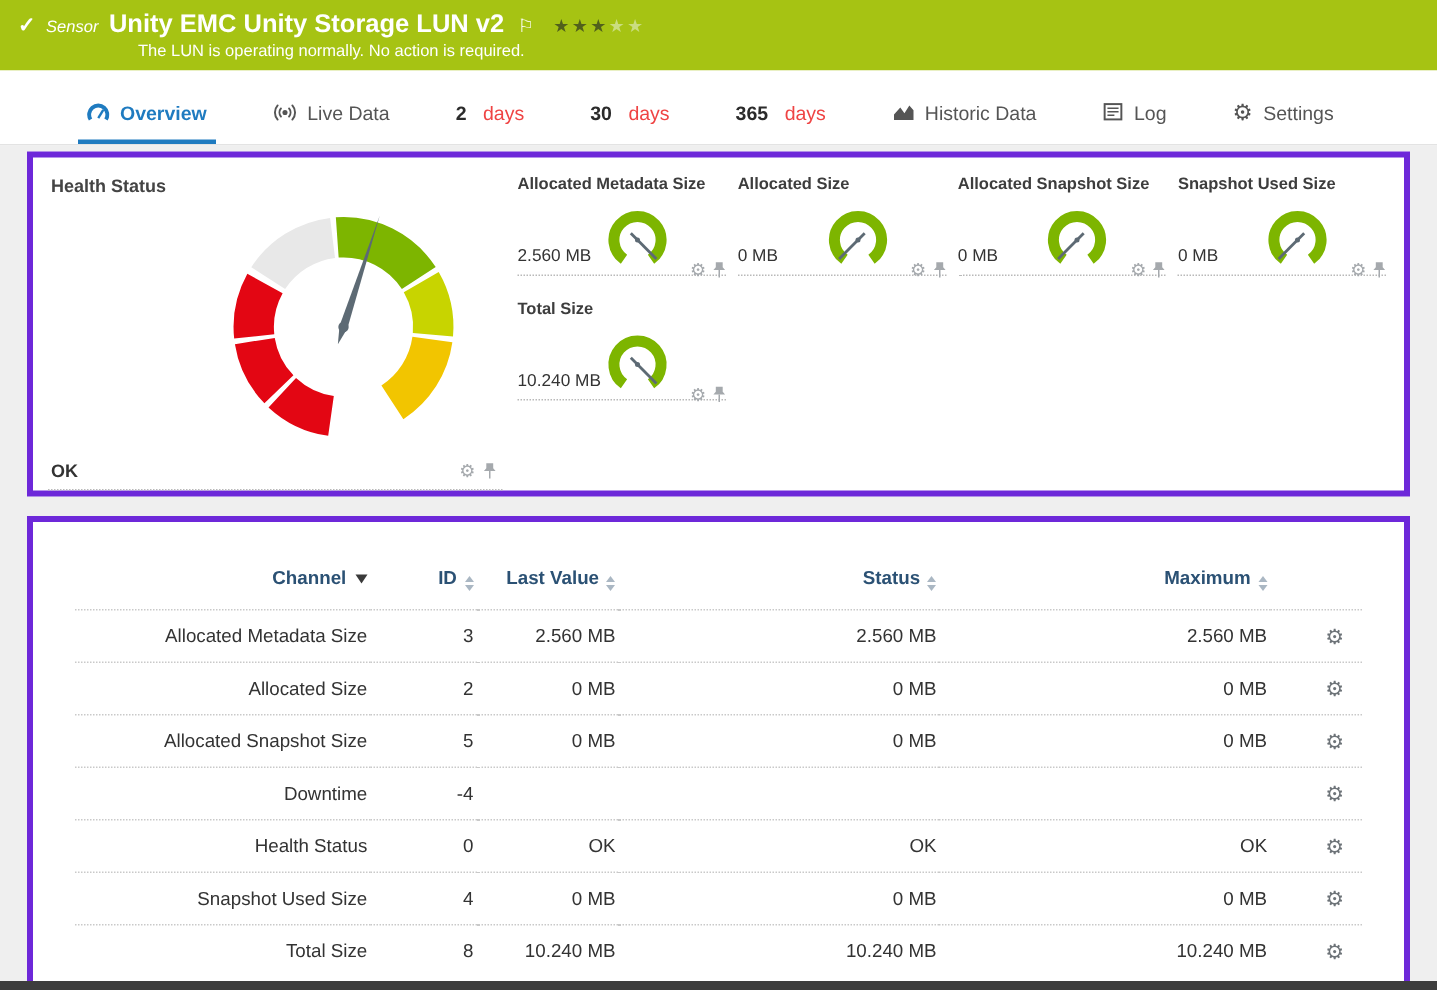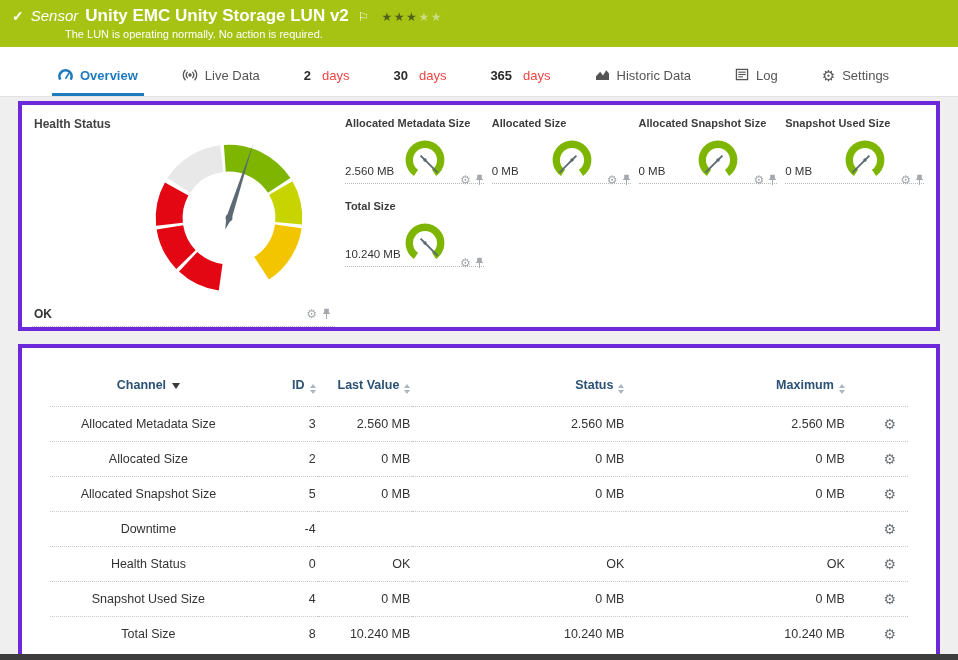--- a/index.html
+++ b/index.html
@@ -3,27 +3,27 @@
 <meta charset="utf-8">
 <style>
   *{margin:0;padding:0;box-sizing:border-box}
   html,body{width:958px;height:660px}
   body{overflow:hidden;position:relative;background:#fff;font-family:"Liberation Sans",sans-serif;color:#333}
 
   
   .statusbar{background:var(--green,#a6c313);color:#fff;padding:6px 12px 7px}
   .line1{display:flex;align-items:baseline;gap:7px}
   .chk{font-size:14px;font-weight:bold}
-  .kind{font-style:italic;font-size:15px}
+  .kind{font-style:italic;font-size:11px}
   .s-title{font-size:17px;font-weight:bold}
   .flag{font-size:12px;margin-left:2px}
   .stars{margin-left:6px;font-size:12px;letter-spacing:1.5px;cursor:pointer}
   .star.filled{color:#51601c}
   .star.empty{color:#cadd80}
-  .line2{font-size:11px;margin-left:53px;margin-top:2px}
+  .line2{font-size:11px;margin-left:80px;margin-top:2px}
 
   
   .tabs{display:flex;align-items:flex-end;gap:32px;background:#fff;padding:12px 0 0 52px;border-bottom:1px solid #e3e3e3}
   .tab{display:flex;align-items:flex-start;gap:7px;font-size:13px;color:#555;padding:9px 6px 10px;cursor:pointer;border-bottom:3px solid transparent;white-space:nowrap}
   .tab.active{color:var(--accent,#1f7bc0);border-bottom-color:var(--accent,#1f7bc0);font-weight:bold}
   .tab b{color:#2b2b2b}
   .tab .rest{color:#ef4444;margin-left:4px}
   .tab-icon{display:flex;align-items:center}
   .gear-ch{font-size:15px;line-height:1}
 
@@ -48,21 +48,21 @@
   .mini-body{position:relative;display:flex;align-items:flex-end;justify-content:space-between;border-bottom:1px dotted #b9b9b9;padding:0 32px 1px 0;height:54px}
   .mini-value{font-size:11.5px;padding-bottom:5px;white-space:nowrap}
   .mini-svg{margin-right:4px}
   .mini-icons{position:absolute;right:0;bottom:-3px;display:flex;gap:4px;align-items:center}
 
   
   .table-panel{padding:24px 28px 0;min-height:316px}
   table{width:100%;border-collapse:collapse}
   th{font-size:12.5px;color:#2b5174;text-align:right;padding:6px 2px 12px;vertical-align:top;font-weight:bold;cursor:pointer}
   td{font-size:12.5px;color:#333;text-align:right;padding:9px 2px;border-top:1px dotted #c9c9c9}
-  .col-channel{width:200px;text-align:center}
+  .col-channel{width:200px;text-align:right}
   .col-id{width:72px}
   .col-last{width:96px}
   .col-min{width:218px}
   .col-max{width:224px}
   .col-icon{width:62px;text-align:right;padding-right:12px}
   .row-gear{font-size:14px;color:#6d7378;cursor:pointer}
   .sort{display:inline-flex;flex-direction:column;gap:2px;margin-left:5px;vertical-align:1px}
   .sort i{display:block;width:0;height:0;border-left:3.5px solid transparent;border-right:3.5px solid transparent}
   .sort .up{border-bottom:4px solid #aab7c3}
   .sort .down{border-top:4px solid #aab7c3}

